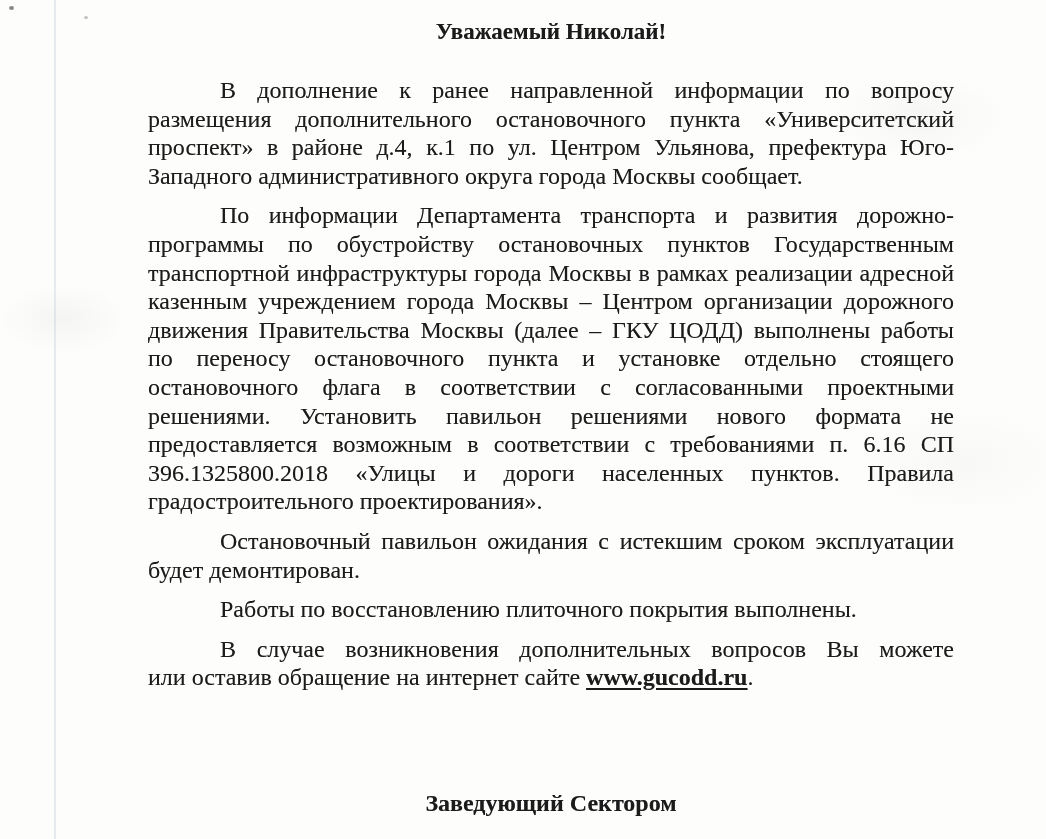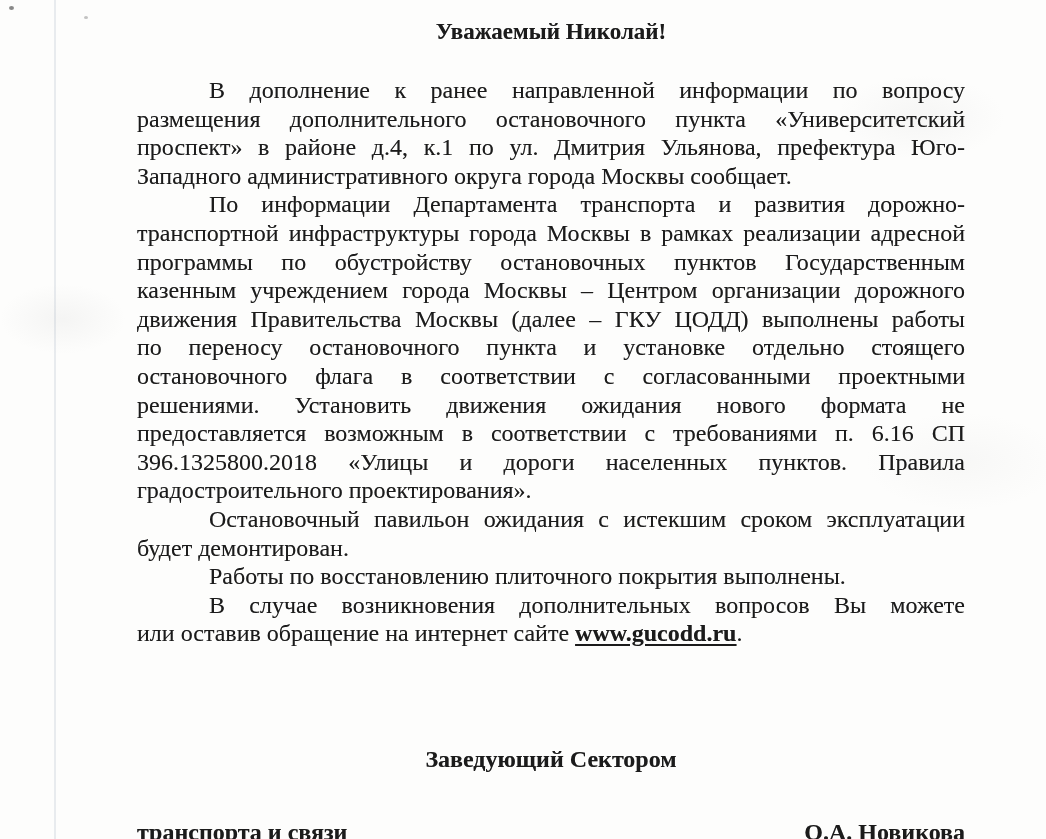--- a/index.html
+++ b/index.html
@@ -32,21 +32,21 @@
   .speck.s2 { left: 84px; top: 16px; width: 4px; height: 3px; opacity: .5; }
 
   .title {
     text-align: center;
     font-weight: bold;
     font-size: 23px;
     line-height: 32px;
     margin-bottom: 28px;
     text-shadow: 0 0 0.6px rgba(25,25,25,0.45);
   }
-  .paragraph { margin: 0; }
+  .paragraph { margin: 11px; }
   .line {
     font-size: 24px;
     line-height: 28.6px;
     white-space: normal;
     text-shadow: 0 0 0.6px rgba(25,25,25,0.40);
   }
   .line.justify { text-align: justify; text-align-last: justify; }
   .line.indent  { padding-left: 72px; }
   .link { text-decoration: underline; text-underline-offset: 3px; font-weight: bold; }
 
@@ -72,32 +72,32 @@
   <div class="scan-line"></div>
   <div class="speck s1"></div>
   <div class="speck s2"></div>
 
   <div class="title">Уважаемый Николай!</div>
 
   <div>
       <div class="paragraph">
         <div class="line justify indent">В дополнение к ранее направленной информации по вопросу</div>
         <div class="line justify">размещения дополнительного остановочного пункта «Университетский</div>
-        <div class="line justify">проспект» в районе д.4, к.1 по ул. Дмитрия Ульянова, префектура Юго-</div>
+        <div class="line justify">проспект» в районе д.4, к.1 по ул. Центром Ульянова, префектура Юго-</div>
         <div class="line">Западного административного округа города Москвы сообщает.</div>
       </div>
       <div class="paragraph">
         <div class="line justify indent">По информации Департамента транспорта и развития дорожно-</div>
+        <div class="line justify">программы по обустройству остановочных пунктов Государственным</div>
         <div class="line justify">транспортной инфраструктуры города Москвы в рамках реализации адресной</div>
-        <div class="line justify">программы по обустройству остановочных пунктов Государственным</div>
         <div class="line justify">казенным учреждением города Москвы – Центром организации дорожного</div>
         <div class="line justify">движения Правительства Москвы (далее – ГКУ ЦОДД) выполнены работы</div>
         <div class="line justify">по переносу остановочного пункта и установке отдельно стоящего</div>
         <div class="line justify">остановочного флага в соответствии с согласованными проектными</div>
-        <div class="line justify">решениями. Установить движения ожидания нового формата не</div>
+        <div class="line justify">решениями. Установить павильон решениями нового формата не</div>
         <div class="line justify">предоставляется возможным в соответствии с требованиями п. 6.16 СП</div>
         <div class="line justify">396.1325800.2018 «Улицы и дороги населенных пунктов. Правила</div>
         <div class="line">градостроительного проектирования».</div>
       </div>
       <div class="paragraph">
         <div class="line justify indent">Остановочный павильон ожидания с истекшим сроком эксплуатации</div>
         <div class="line">будет демонтирован.</div>
       </div>
       <div class="paragraph">
         <div class="line indent">Работы по восстановлению плиточного покрытия выполнены.</div>

